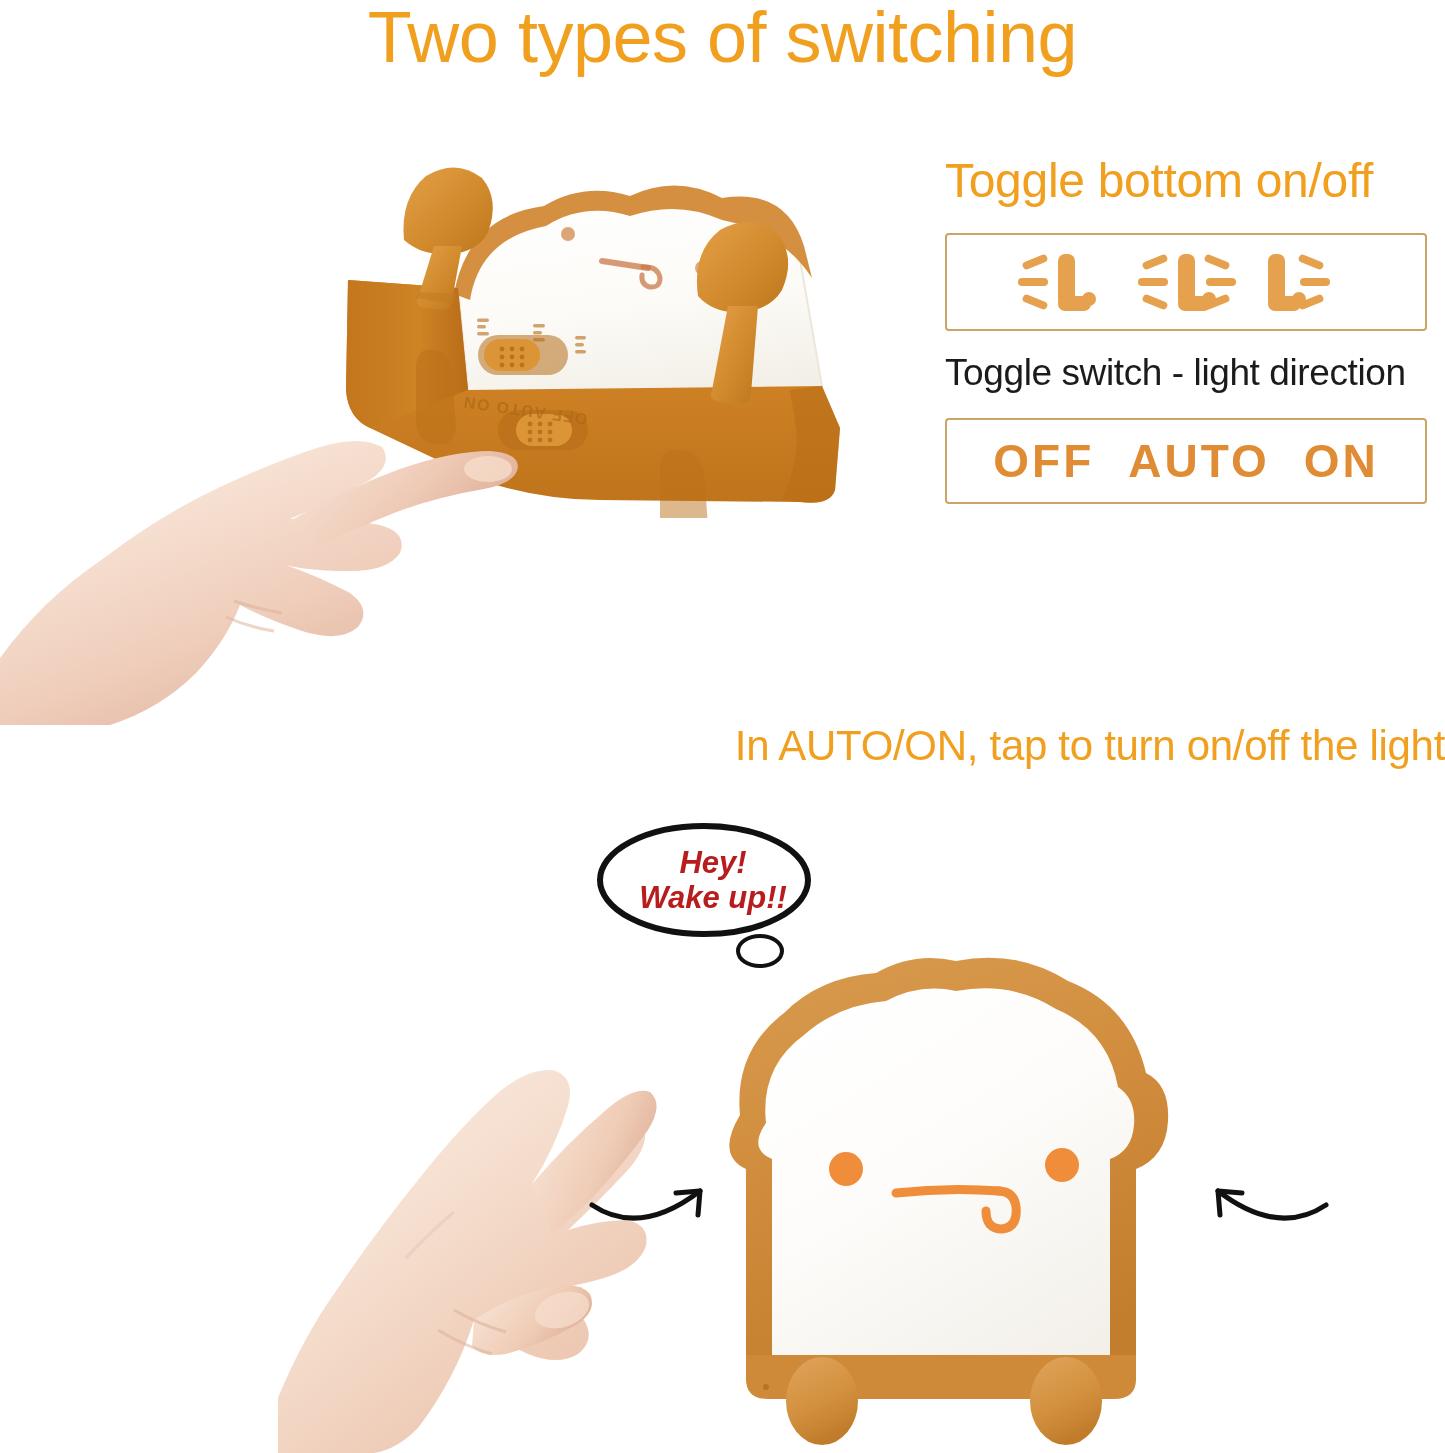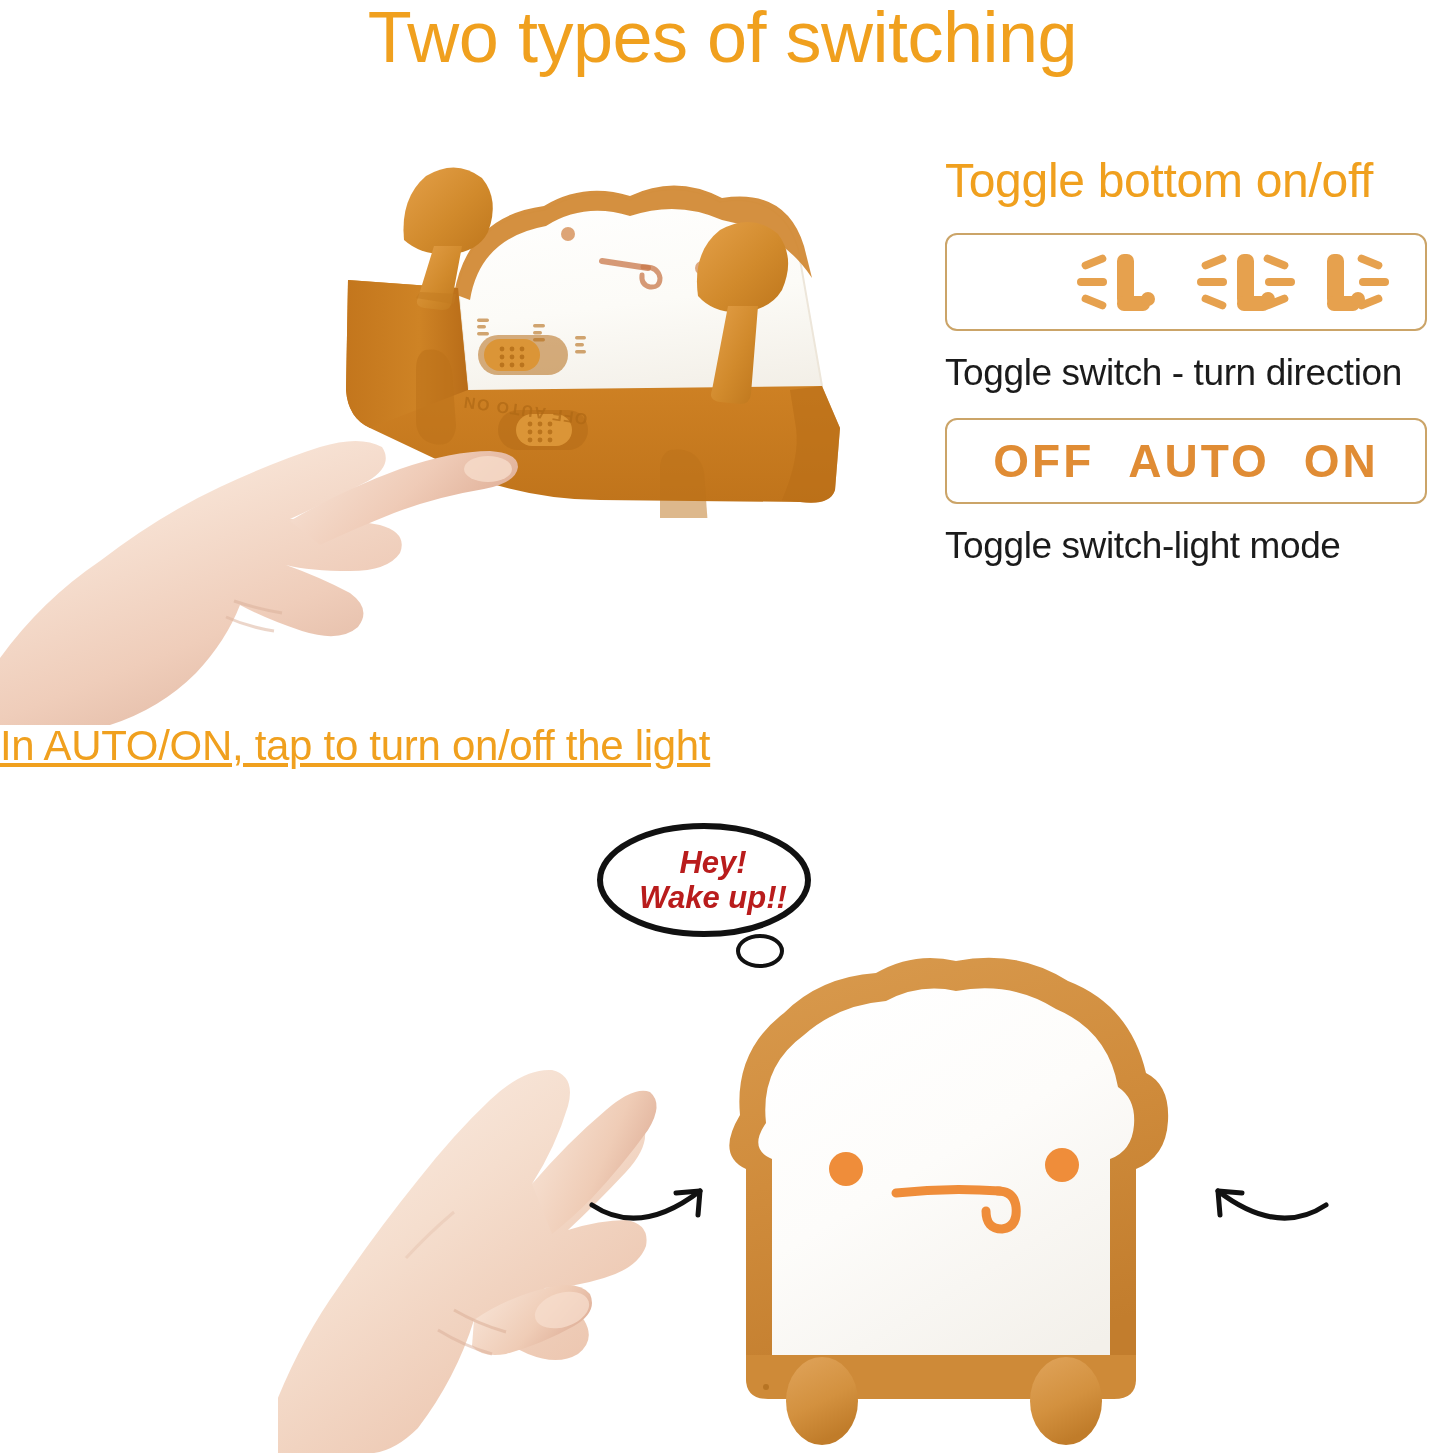--- a/index.html
+++ b/index.html
@@ -41,27 +41,27 @@
   .panel-heading {
     font-size: 48px;
     color: #F0A01E;
     line-height: 1.08;
     letter-spacing: -0.3px;
     white-space: nowrap;
   }
   .pill-box {
     margin-top: 26px;
     border: 2px solid #CBA468;
-    border-radius: 12px;
+    border-radius: 4px;
     height: 98px;
     width: 482px;
     background: #ffffff;
     display: flex;
     align-items: center;
-    justify-content: flex-end;
+    justify-content: center;
   }
   .caption-black {
     margin-top: 22px;
     font-size: 37px;
     color: #1b1b1b;
     letter-spacing: -0.4px;
     line-height: 1.1;
     white-space: nowrap;
   }
   .pill-box.mode {
@@ -123,26 +123,25 @@
   .dir-icon.right-only .lamp-knob { left: 46px; }
   .dir-icon.right-only .ray.r1 { left: 52px; }
   .dir-icon.right-only .ray.r2 { left: 54px; }
   .dir-icon.right-only .ray.r3 { left: 52px; }
 
   
   .mid-caption {
     position: absolute;
     left: 0; top: 722px;
     width: 1445px;
-    text-align: left;
+    text-align: right;
     font-size: 42px;
     color: #F0A01E;
     letter-spacing: -0.3px;
     white-space: nowrap;
-    text-decoration: underline;
   }
 
   
   .speech-wrap { position: absolute; left: 588px; top: 818px; width: 250px; height: 170px; }
   .bubble-text {
     position: absolute;
     left: 22px; top: 28px;
     width: 206px;
     text-align: center;
     font-size: 31px;
@@ -342,31 +341,30 @@
       <div class="dir-icon right-only">
         <span class="ray r1"></span>
         <span class="ray r2"></span>
         <span class="ray r3"></span>
         <span class="lamp-body"></span>
         <span class="lamp-foot"></span>
         <span class="lamp-knob"></span>
       </div>
     </div>
 
-    <div class="caption-black">Toggle switch - turn direction</div>
+    <div class="caption-black">Toggle switch - light direction</div>
 
     <div class="pill-box mode">
       <div class="mode-text">
         <span>OFF</span>
         <span>AUTO</span>
         <span>ON</span>
       </div>
     </div>
 
-    <div class="caption-black">Toggle switch-light mode</div>
   </div>
 
   <div class="mid-caption">In AUTO/ON, tap to turn on/off the light</div>
 
   <div class="speech-wrap">
     <svg width="250" height="170" viewBox="0 0 250 170">
       <ellipse cx="116" cy="62" rx="104" ry="54" fill="#ffffff" stroke="#111" stroke-width="6"></ellipse>
       <ellipse cx="172" cy="133" rx="22" ry="15" fill="#ffffff" stroke="#111" stroke-width="4"></ellipse>
     </svg>
     <div class="bubble-text">

